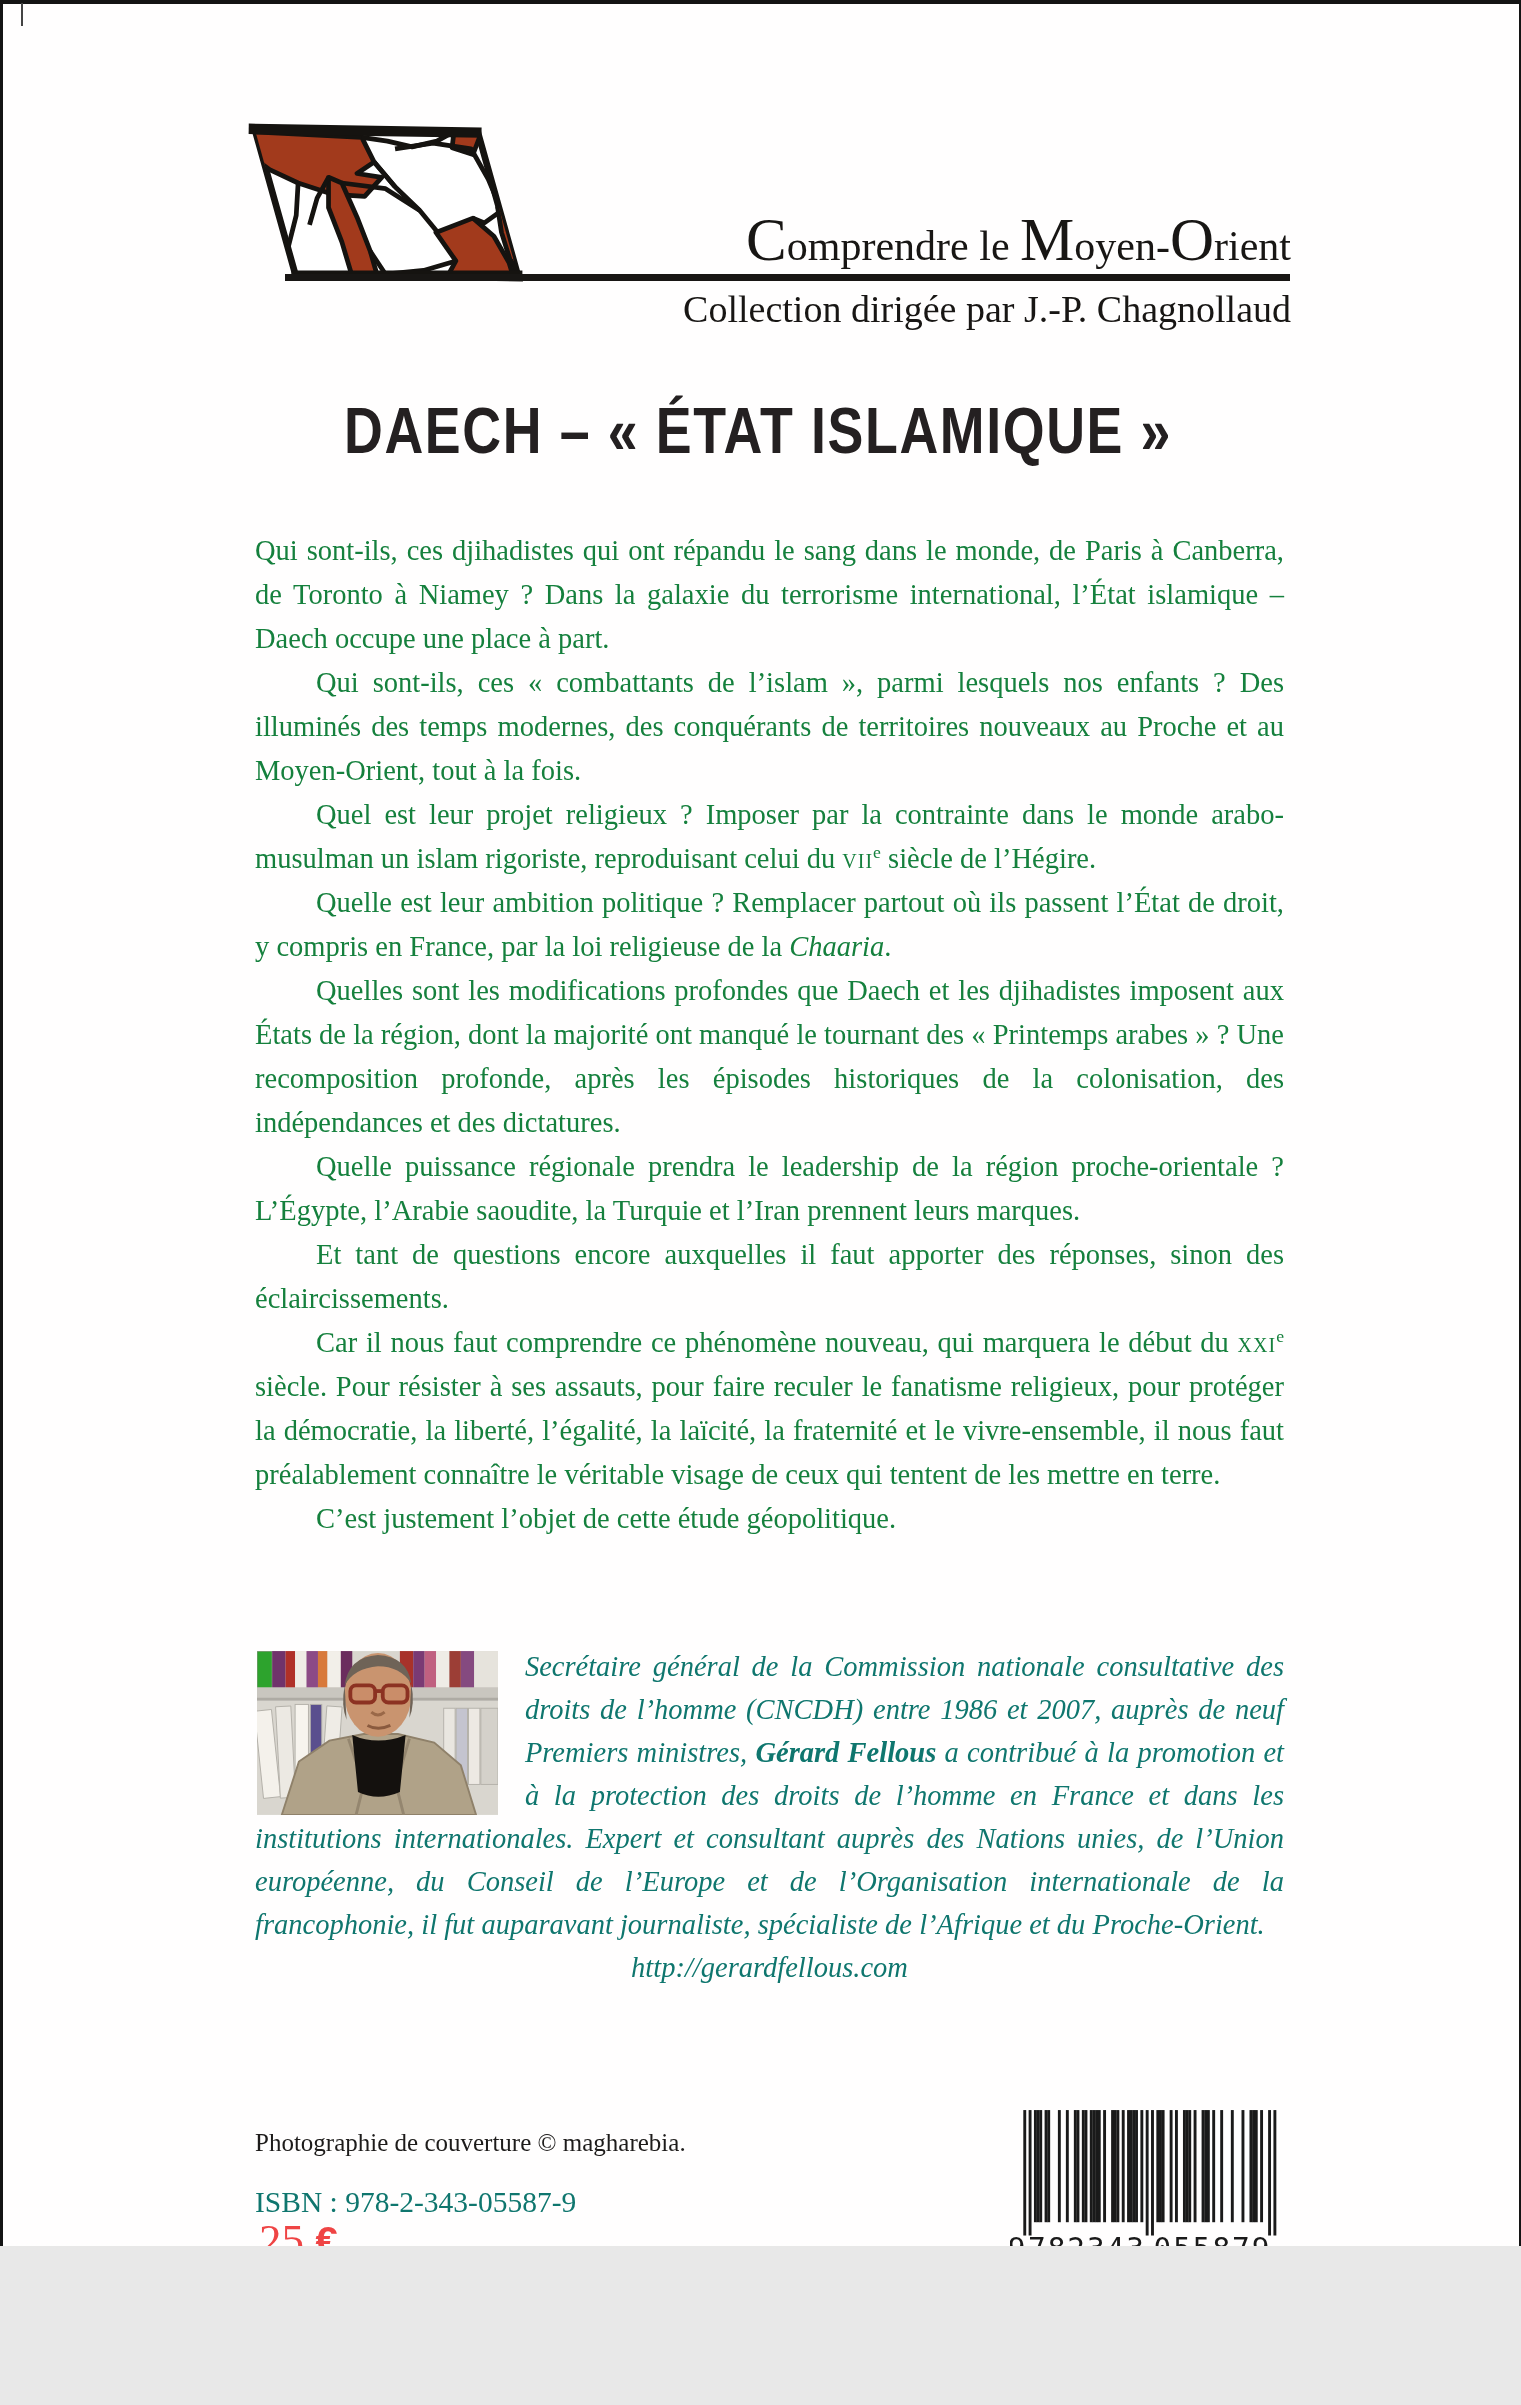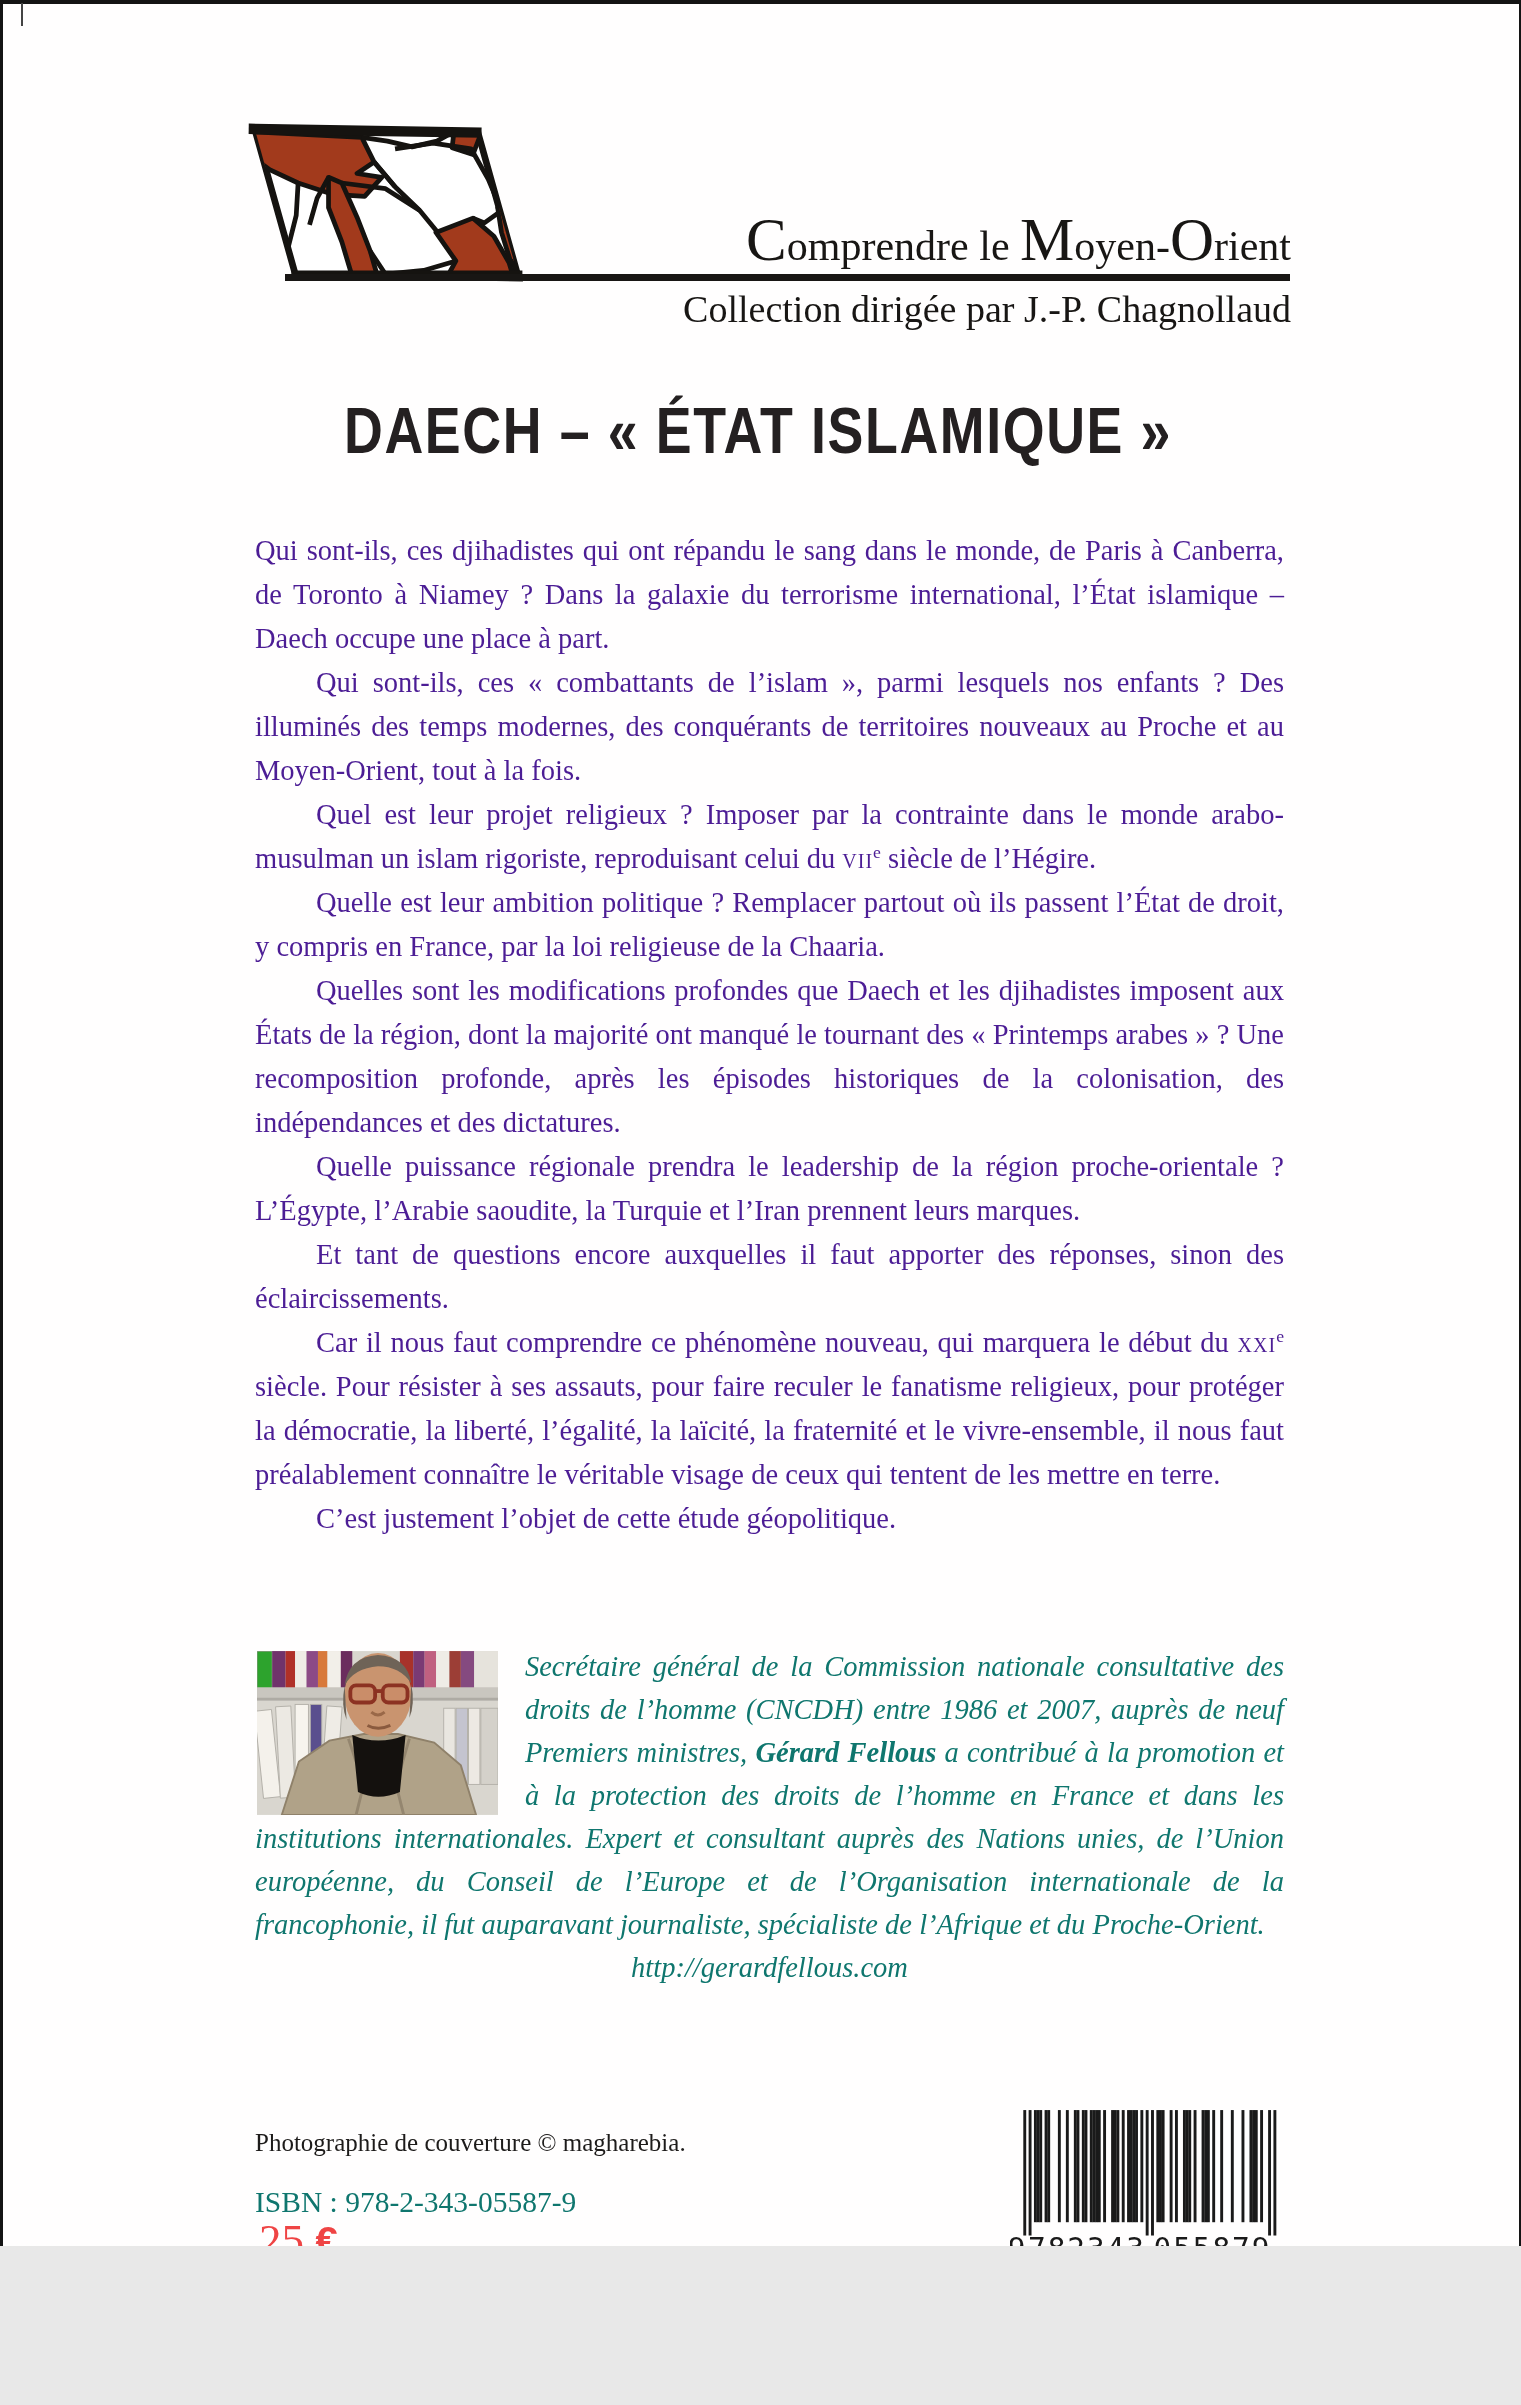--- a/index.html
+++ b/index.html
@@ -20,26 +20,26 @@
   #collection-name .bigcap{font-size:61px;}
   #collection-rule{left:285px;top:274px;width:1005px;height:6.7px;background:#181614;}
   #collection-director{right:231px;top:287px;font-size:38px;line-height:44px;color:#181614;white-space:nowrap;}
 
   
   #book-title{left:344px;top:399px;font-family:"Liberation Sans",sans-serif;font-weight:bold;
               font-size:64px;line-height:1;letter-spacing:1.9px;color:#242021;white-space:nowrap;
               transform:scaleX(0.84);transform-origin:left top;}
 
   
-  #synopsis{left:255px;top:529px;width:1029px;font-size:28.5px;line-height:44px;text-align:justify;color:#4c1d95;}
+  #synopsis{left:255px;top:529px;width:1029px;font-size:28.5px;line-height:44px;text-align:justify;color:#15803d;}
   #synopsis p{margin:0;text-indent:61px;}
   #synopsis p.noindent{text-indent:0;}
   .sc{font-variant:small-caps;letter-spacing:1px;}
   .sup{vertical-align:super;font-size:0.62em;line-height:0;}
-  .it{}
+  .it{font-style:italic;}
   .b{font-weight:bold;}
 
   
   #author{left:255px;top:1645px;width:1029px;font-size:28.5px;line-height:43px;
           font-style:italic;text-align:justify;color:#0f766e;}
   #author-photo{float:left;width:241px;height:164px;margin:5.7px 27px 1.9px 1.9px;}
   #author-website{clear:none;text-indent:0;text-align:center;}
   #author p{margin:0;}
 
   

